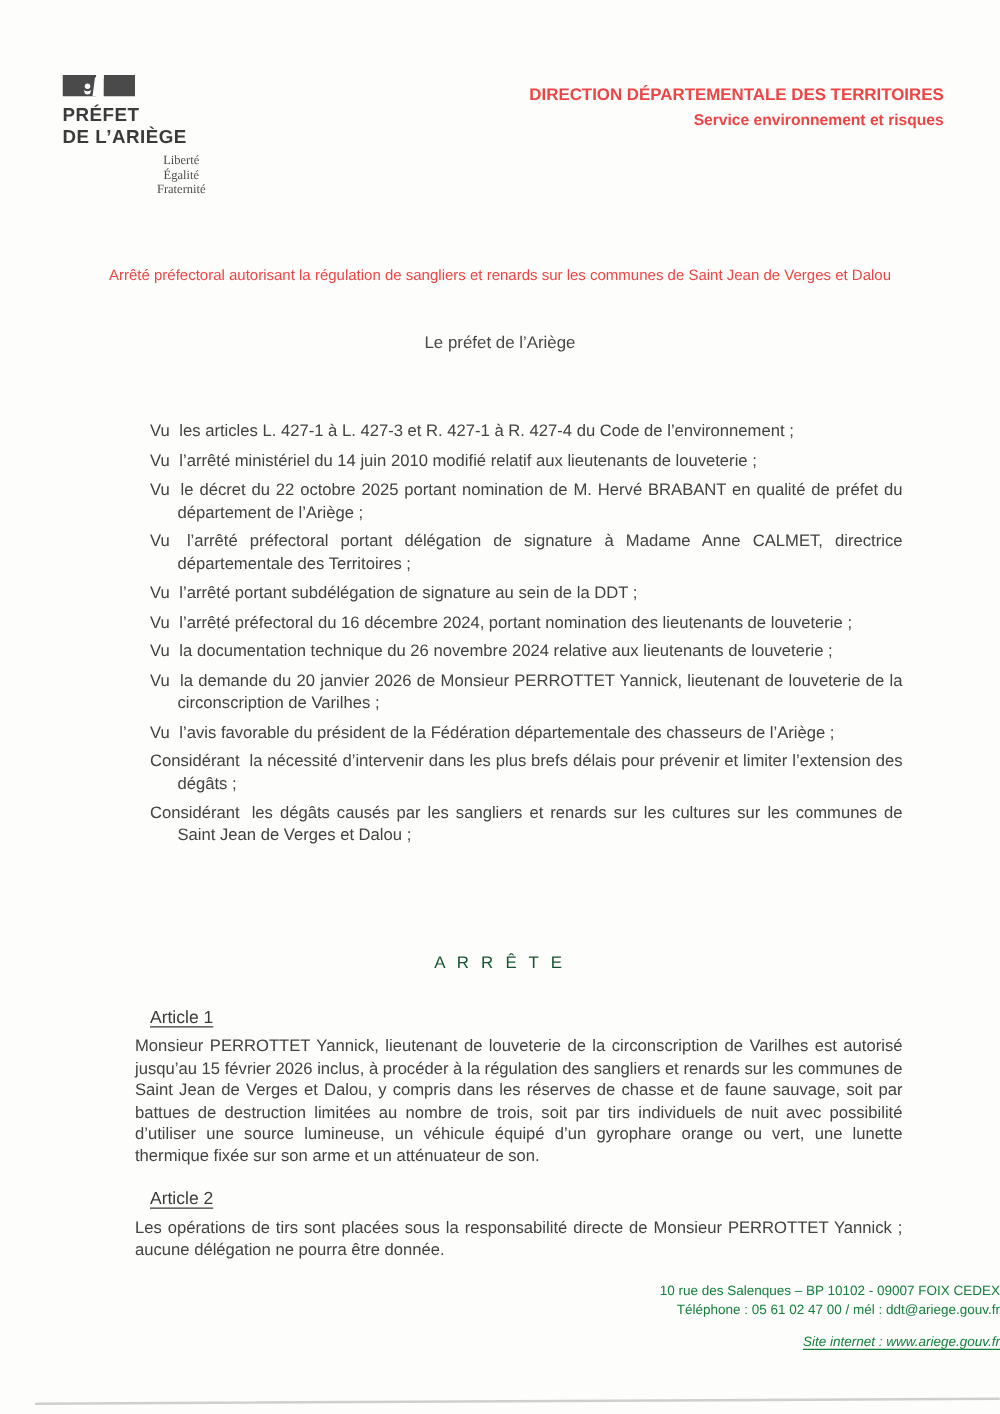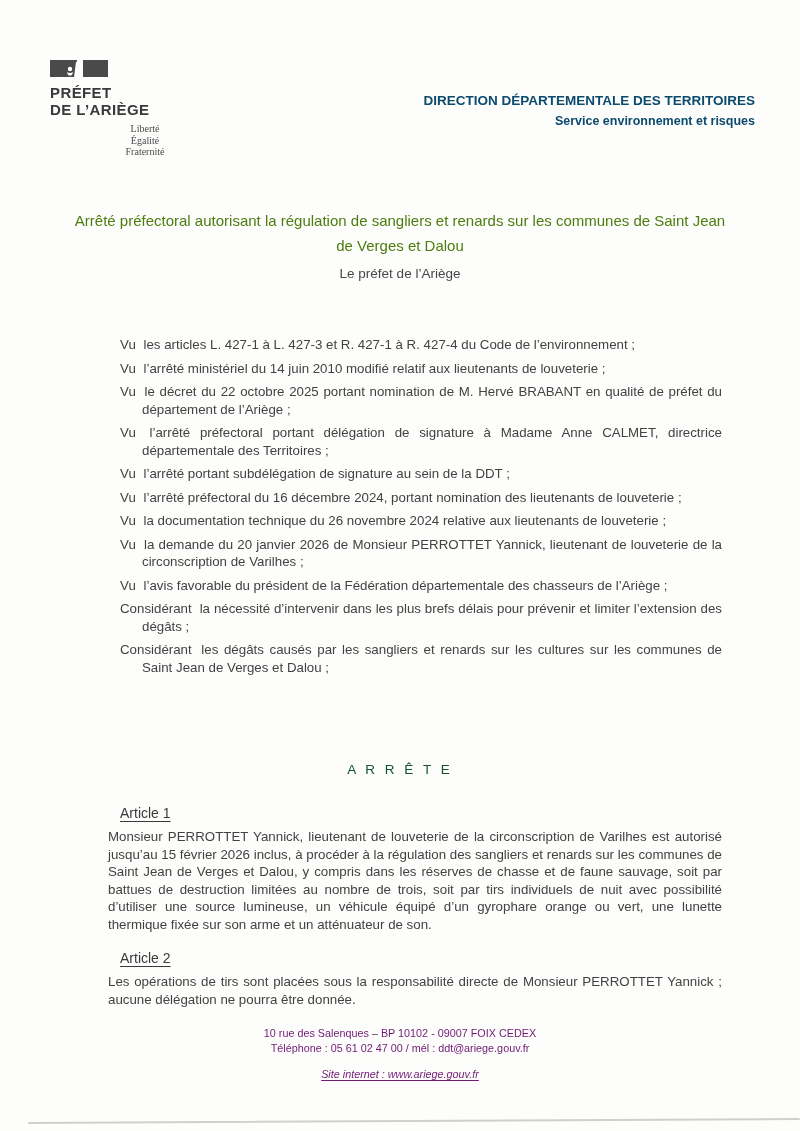--- a/index.html
+++ b/index.html
@@ -12,26 +12,26 @@
   }
   .abs{position:absolute;}
 
   
   .logo-wrap{left:50px;top:60px;width:190px;}
   .logo-flag{display:block;}
   .logo-name{margin-top:6px;font-weight:bold;font-size:15px;line-height:17px;color:#3a3a3a;letter-spacing:.4px;}
   .logo-motto{margin-top:5px;font-family:"Liberation Serif","DejaVu Serif",serif;font-size:10px;line-height:11.5px;color:#4a4a4a;text-align:center;}
 
   
-  .header-right{right:45px;top:68px;text-align:right;color:#0c4a6e;margin-top:25px;}
+  .header-right{right:45px;top:68px;text-align:right;color:#ef4444;}
   .header-right .dir{font-weight:bold;font-size:13.5px;line-height:16px;}
   .header-right .svc{font-weight:bold;font-size:12.5px;line-height:15px;margin-top:5px;}
 
   
-  .doc-title{top:208px;left:72px;right:72px;text-align:center;font-size:15px;line-height:25px;color:#4d7c0f;}
+  .doc-title{top:208px;left:72px;right:72px;text-align:center;font-size:12px;line-height:25px;color:#ef4444;}
   .doc-issuer{top:266px;left:0;width:100%;text-align:center;font-size:13.5px;color:#474747;}
 
   
   .recitals{top:336px;left:120px;width:602px;}
   .recital{
     margin:0 0 6px 0;padding-left:22px;text-indent:-22px;
     font-size:13.3px;line-height:17.5px;text-align:justify;color:#424242;
   }
   .recital .lbl{margin-right:4px;}
 
@@ -44,21 +44,21 @@
   .article-2{top:944px;}
   .article h3{
     margin:6px 0 7px 12px;font-size:14px;font-weight:normal;color:#3a3a3a;
     text-decoration:underline;text-underline-offset:3px;display:inline-block;
   }
   .article h3{display:block;}
   .article h3 span{display:inline-block;text-decoration:underline;text-underline-offset:3px;}
   .article p{margin:0;font-size:13.3px;line-height:17.6px;text-align:justify;}
 
   
-  .footer{top:1026px;left:0;width:100%;text-align:center;color:#701a75;}
+  .footer{top:1026px;left:0;width:100%;text-align:right;color:#15803d;}
   .footer .l1,.footer .l2{font-size:10.8px;line-height:15px;}
   .footer .site{
     margin-top:12px;display:inline-block;font-size:10.8px;font-style:italic;
     text-decoration:underline;text-underline-offset:2px;
   }
 
   
   .scan-edge{
     left:28px;bottom:7px;width:772px;height:2px;background:#cfcfcc;
     transform:rotate(-.3deg);transform-origin:left center;border-radius:1px;

